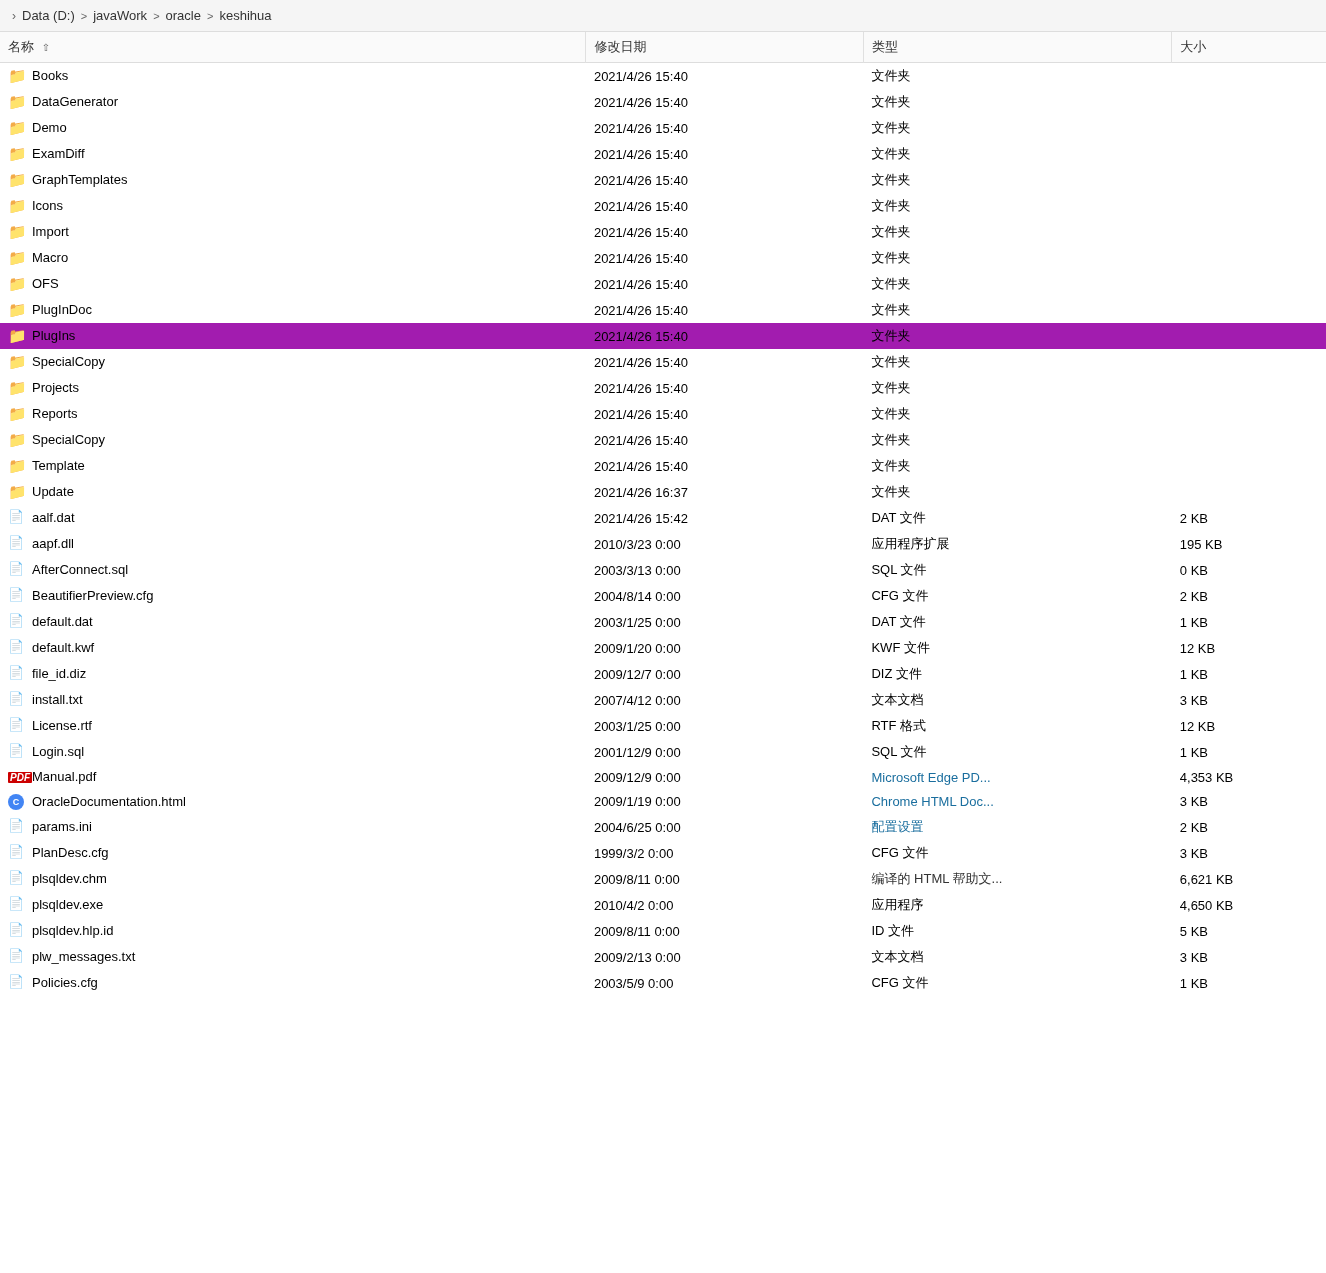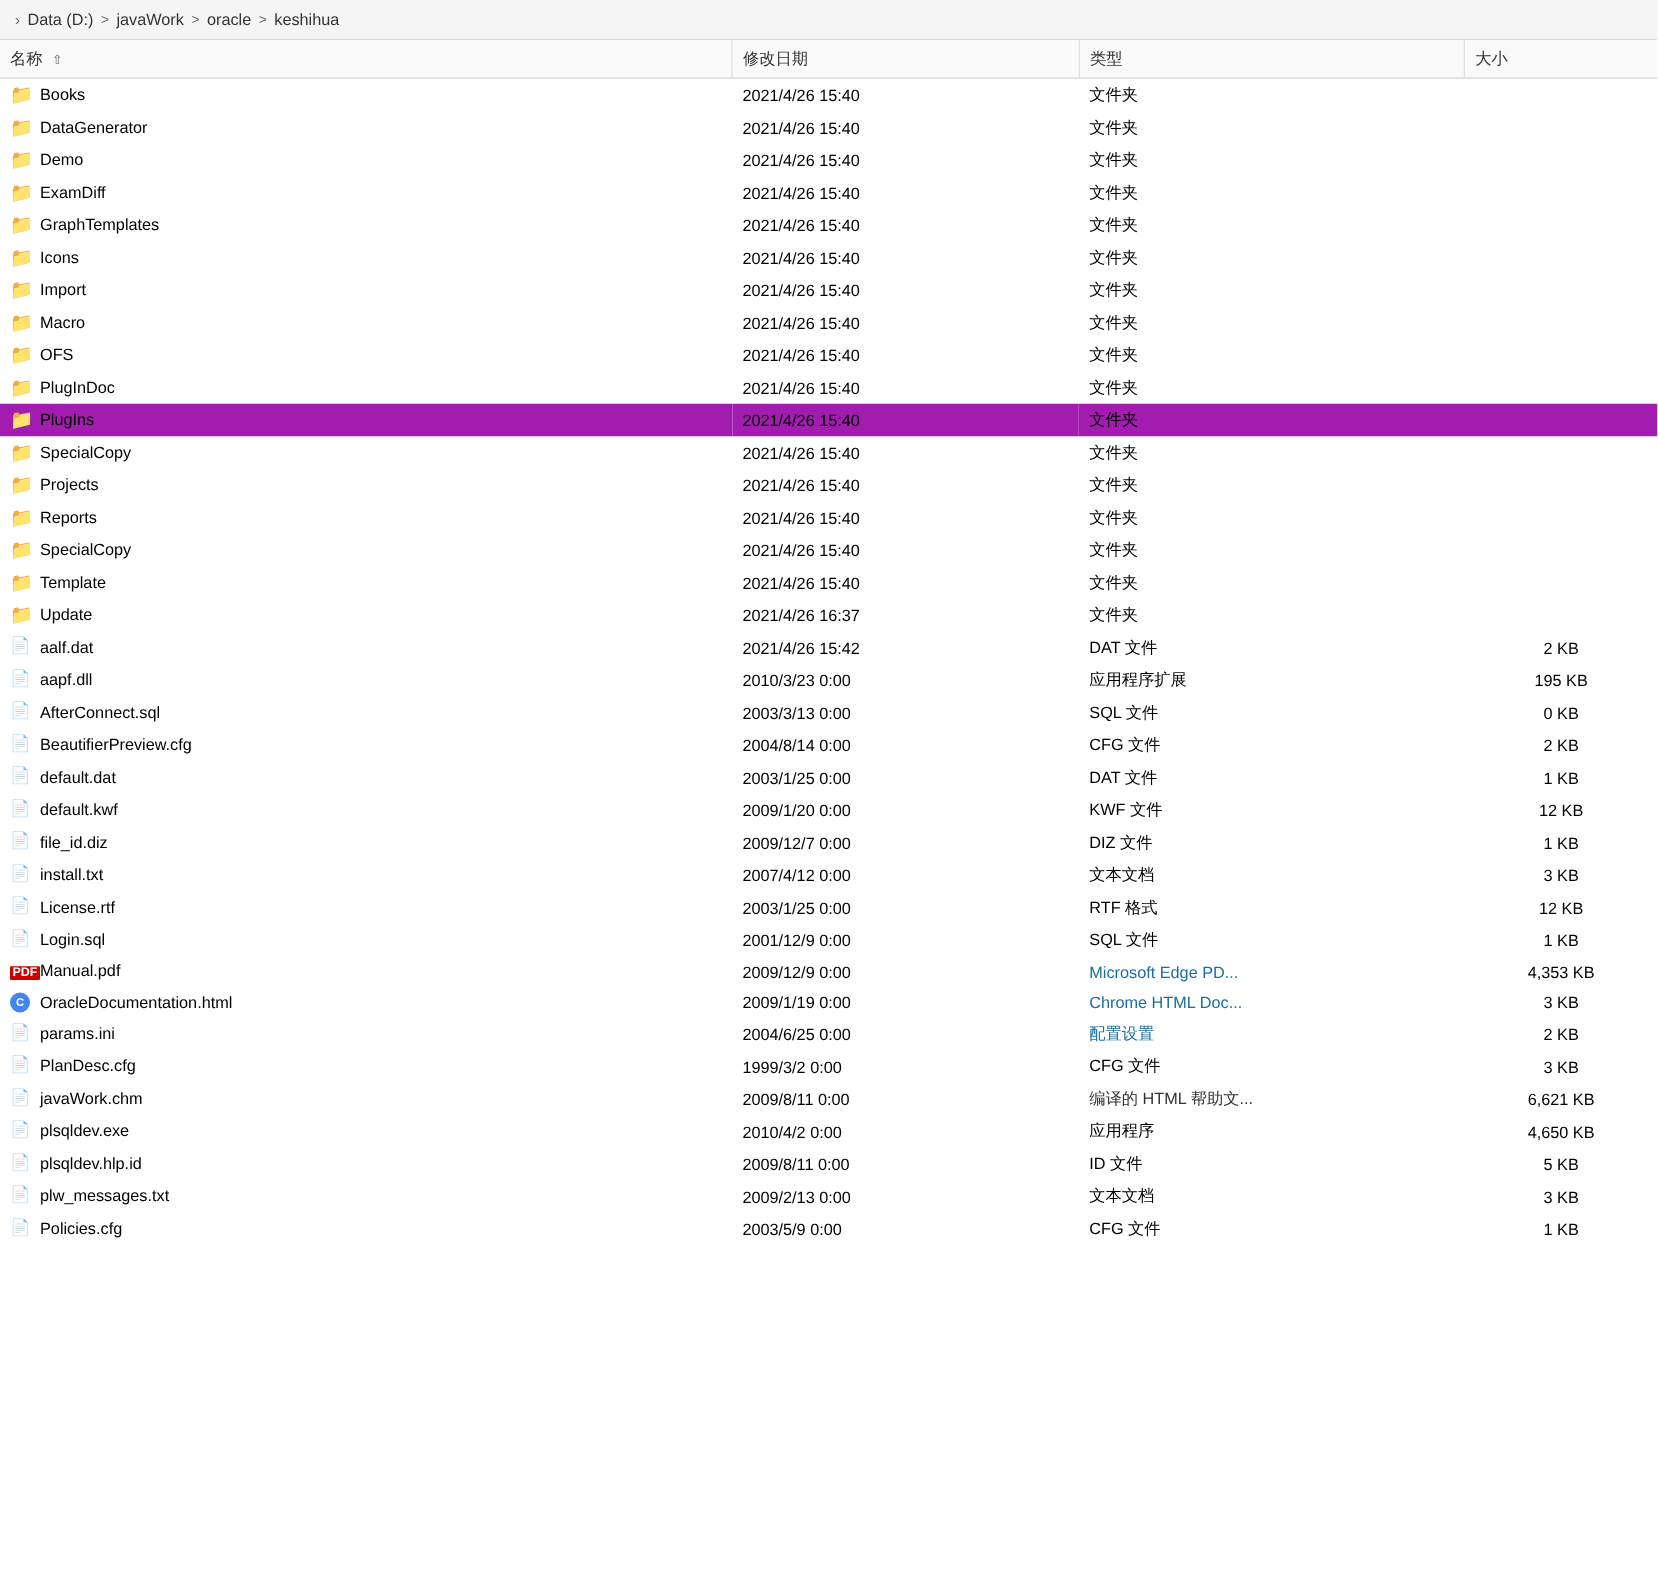--- a/index.html
+++ b/index.html
@@ -43,21 +43,21 @@
     .file-table th:last-child { border-right: none; }
     .col-name { width: 380px; }
     .col-date { width: 180px; }
     .col-type { width: 200px; }
     .col-size { width: 100px; text-align: right; }
     .file-table td {
       padding: 4px 8px;
       font-size: 13px;
       border: none;
     }
-    .file-table td.size-col { text-align: center; }
+    .file-table td.size-col { text-align: left; }
     .file-table tbody tr.selected {
       background: #a21caf;
     }
     .file-icon {
       display: inline-block;
       width: 18px;
       height: 16px;
       margin-right: 6px;
       vertical-align: middle;
       position: relative;
@@ -259,21 +259,21 @@
         <td>RTF 格式</td>
         <td class="size-col">12 KB</td>
       </tr>
       <tr>
         <td class="col-name"><span class="file-icon"><span style="color:#4a86c8;font-size:13px;font-weight:bold;">📄</span></span><span>Login.sql</span></td>
         <td>2001/12/9 0:00</td>
         <td>SQL 文件</td>
         <td class="size-col">1 KB</td>
       </tr>
       <tr>
-        <td class="col-name"><span class="file-icon"><span style="color:#c00;font-size:13px;font-weight:bold;background:#c00;color:#fff;padding:0 2px;border-radius:1px;font-size:10px;">PDF</span></span><span>Manual.pdf</span></td>
+        <td class="col-name"><span class="file-icon"><span style="color:#c00;font-size:13px;font-weight:bold;background:#c00;color:#fff;padding:0 2px;border-radius:1px;font-size:10px;font-style:italic;">PDF</span></span><span>Manual.pdf</span></td>
         <td>2009/12/9 0:00</td>
         <td style="color: rgb(26, 110, 158);">Microsoft Edge PD...</td>
         <td class="size-col">4,353 KB</td>
       </tr>
       <tr>
         <td class="col-name"><span class="file-icon"><span style="color:#e37400;font-size:13px;border-radius:50%;display:inline-block;width:16px;height:16px;background:#4285f4;text-align:center;line-height:16px;color:#fff;font-size:9px;font-weight:bold;">C</span></span><span>OracleDocumentation.html</span></td>
         <td>2009/1/19 0:00</td>
         <td style="color: rgb(26, 110, 158);">Chrome HTML Doc...</td>
         <td class="size-col">3 KB</td>
       </tr>
@@ -283,21 +283,21 @@
         <td style="color: rgb(26, 110, 158);">配置设置</td>
         <td class="size-col">2 KB</td>
       </tr>
       <tr>
         <td class="col-name"><span class="file-icon"><span style="color:#888;font-size:13px;">📄</span></span><span>PlanDesc.cfg</span></td>
         <td>1999/3/2 0:00</td>
         <td>CFG 文件</td>
         <td class="size-col">3 KB</td>
       </tr>
       <tr>
-        <td class="col-name"><span class="file-icon"><span style="font-size:13px;">📄</span></span><span>javaWork.chm</span></td>
+        <td class="col-name"><span class="file-icon"><span style="font-size:13px;">📄</span></span><span>plsqldev.chm</span></td>
         <td>2009/8/11 0:00</td>
         <td style="color: rgb(51, 51, 51);">编译的 HTML 帮助文...</td>
         <td class="size-col">6,621 KB</td>
       </tr>
       <tr>
         <td class="col-name"><span class="file-icon"><span style="font-size:13px;">📄</span></span><span>plsqldev.exe</span></td>
         <td>2010/4/2 0:00</td>
         <td>应用程序</td>
         <td class="size-col">4,650 KB</td>
       </tr>

